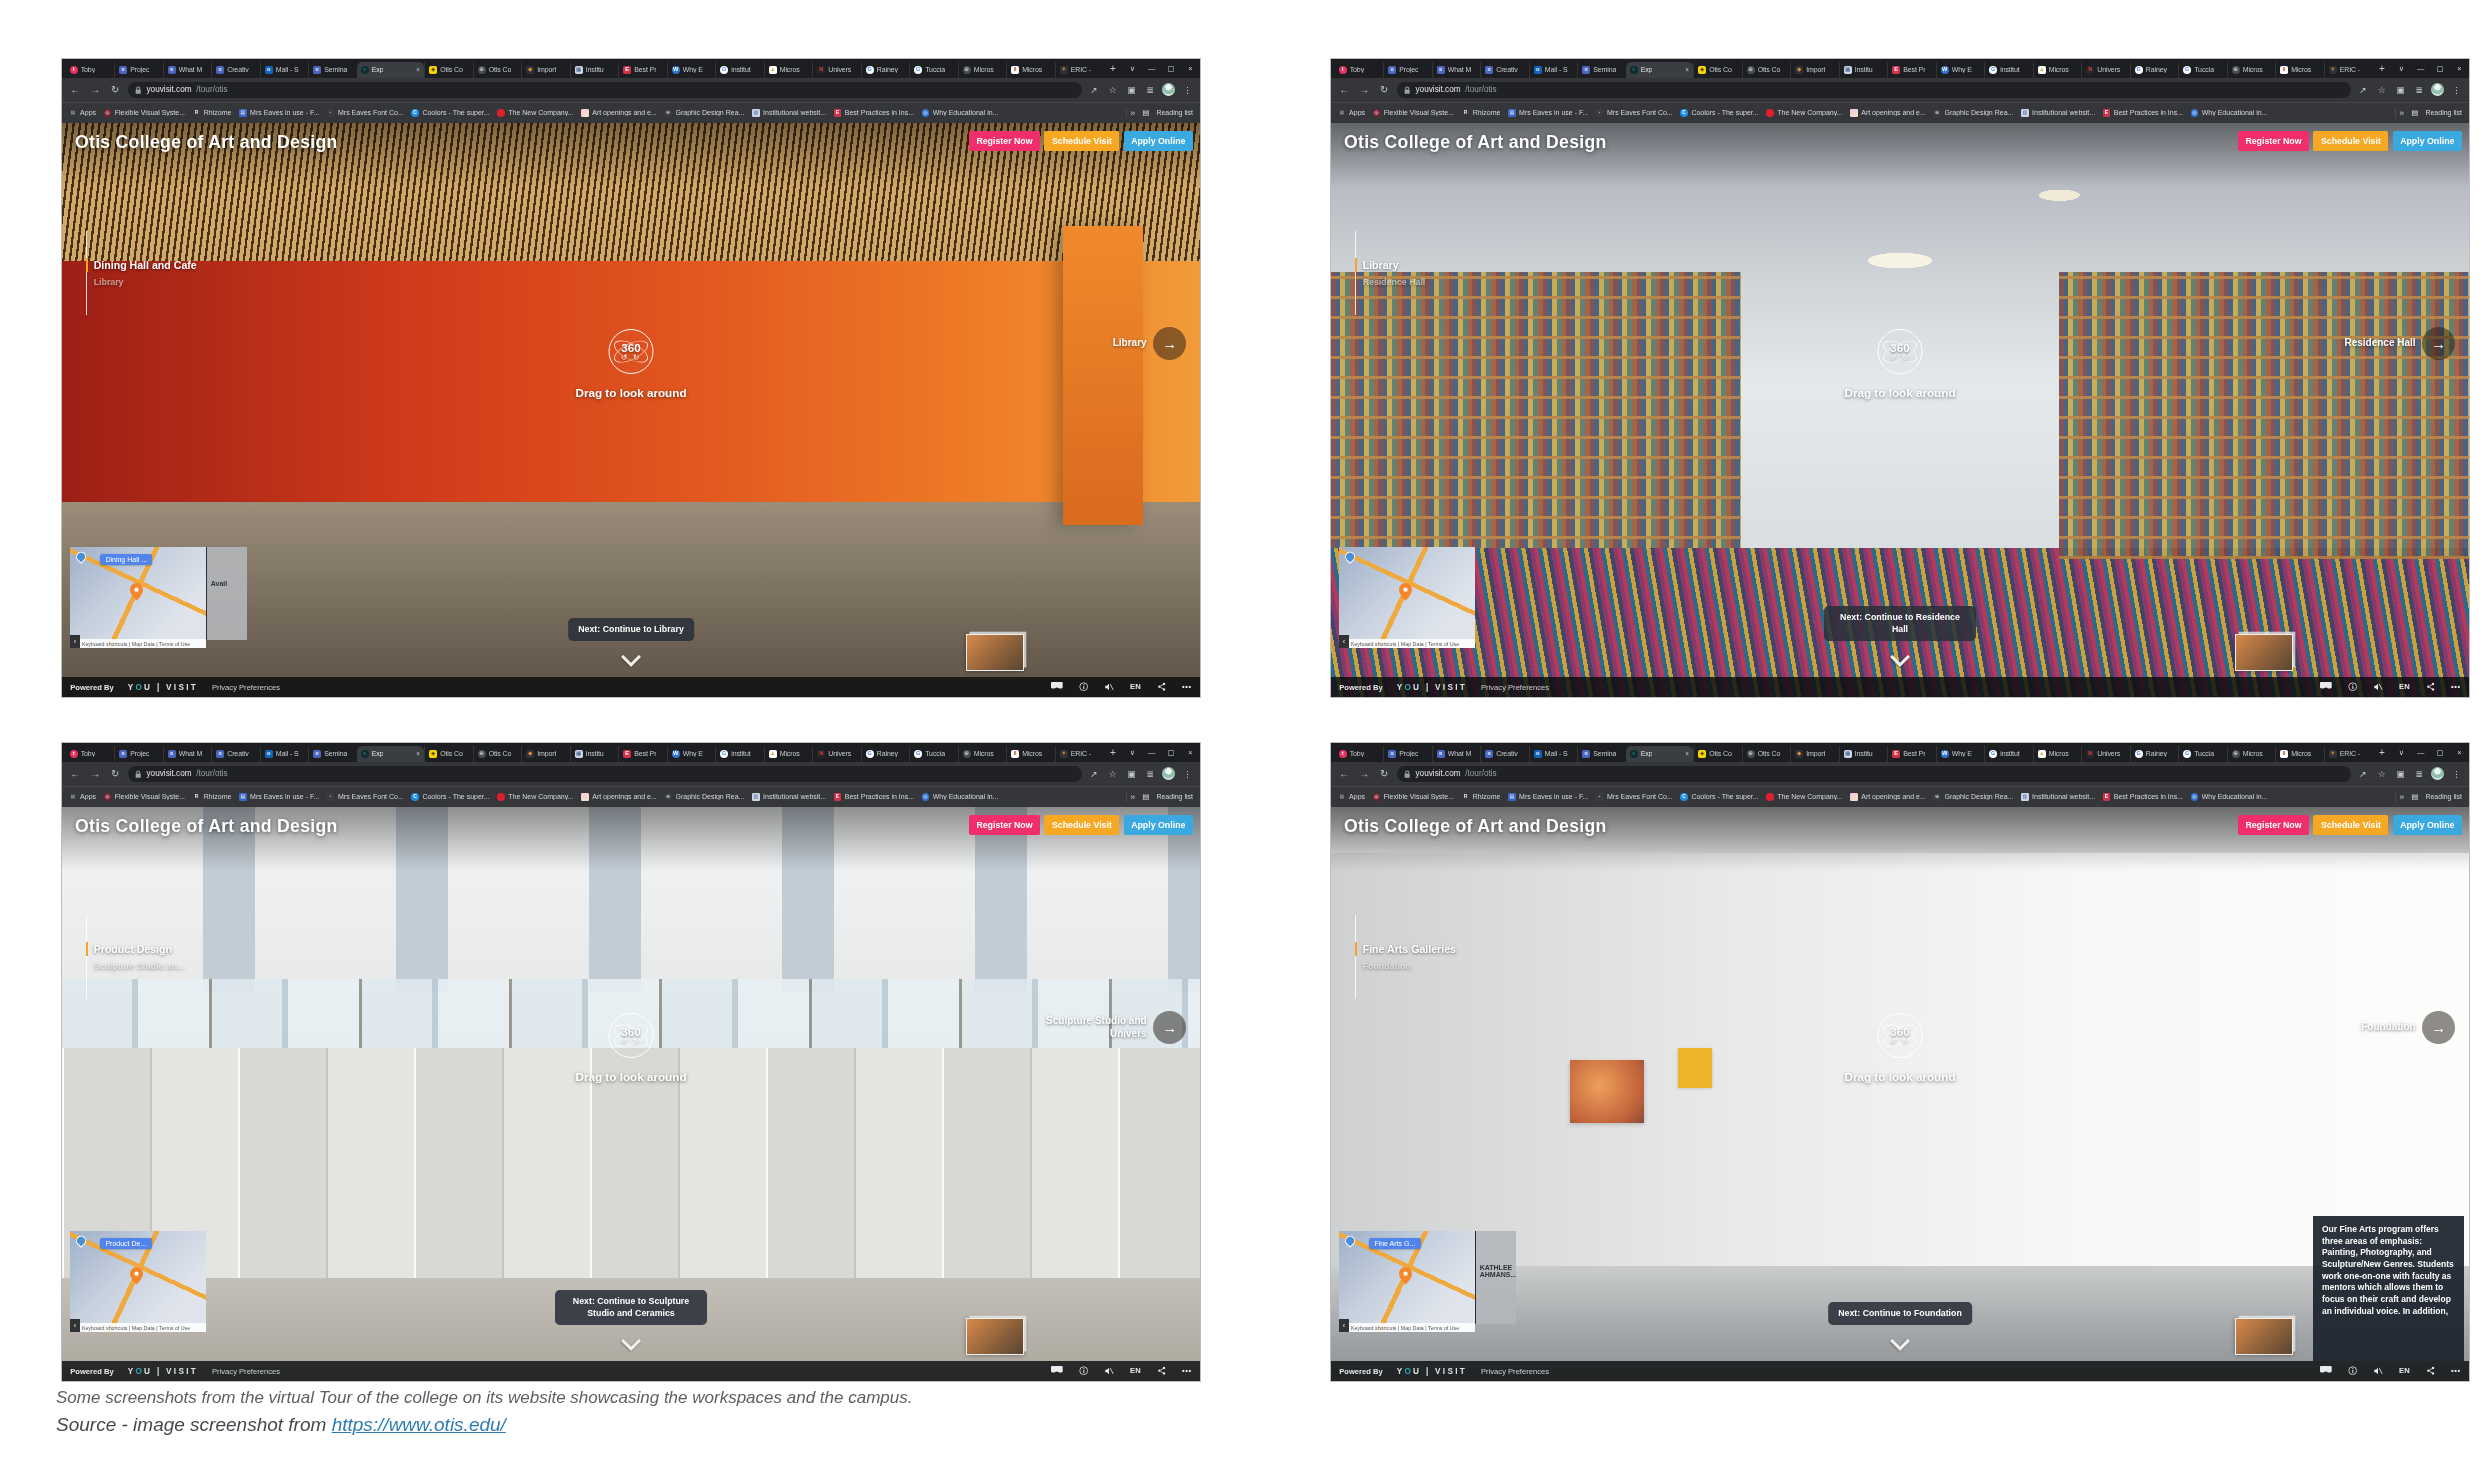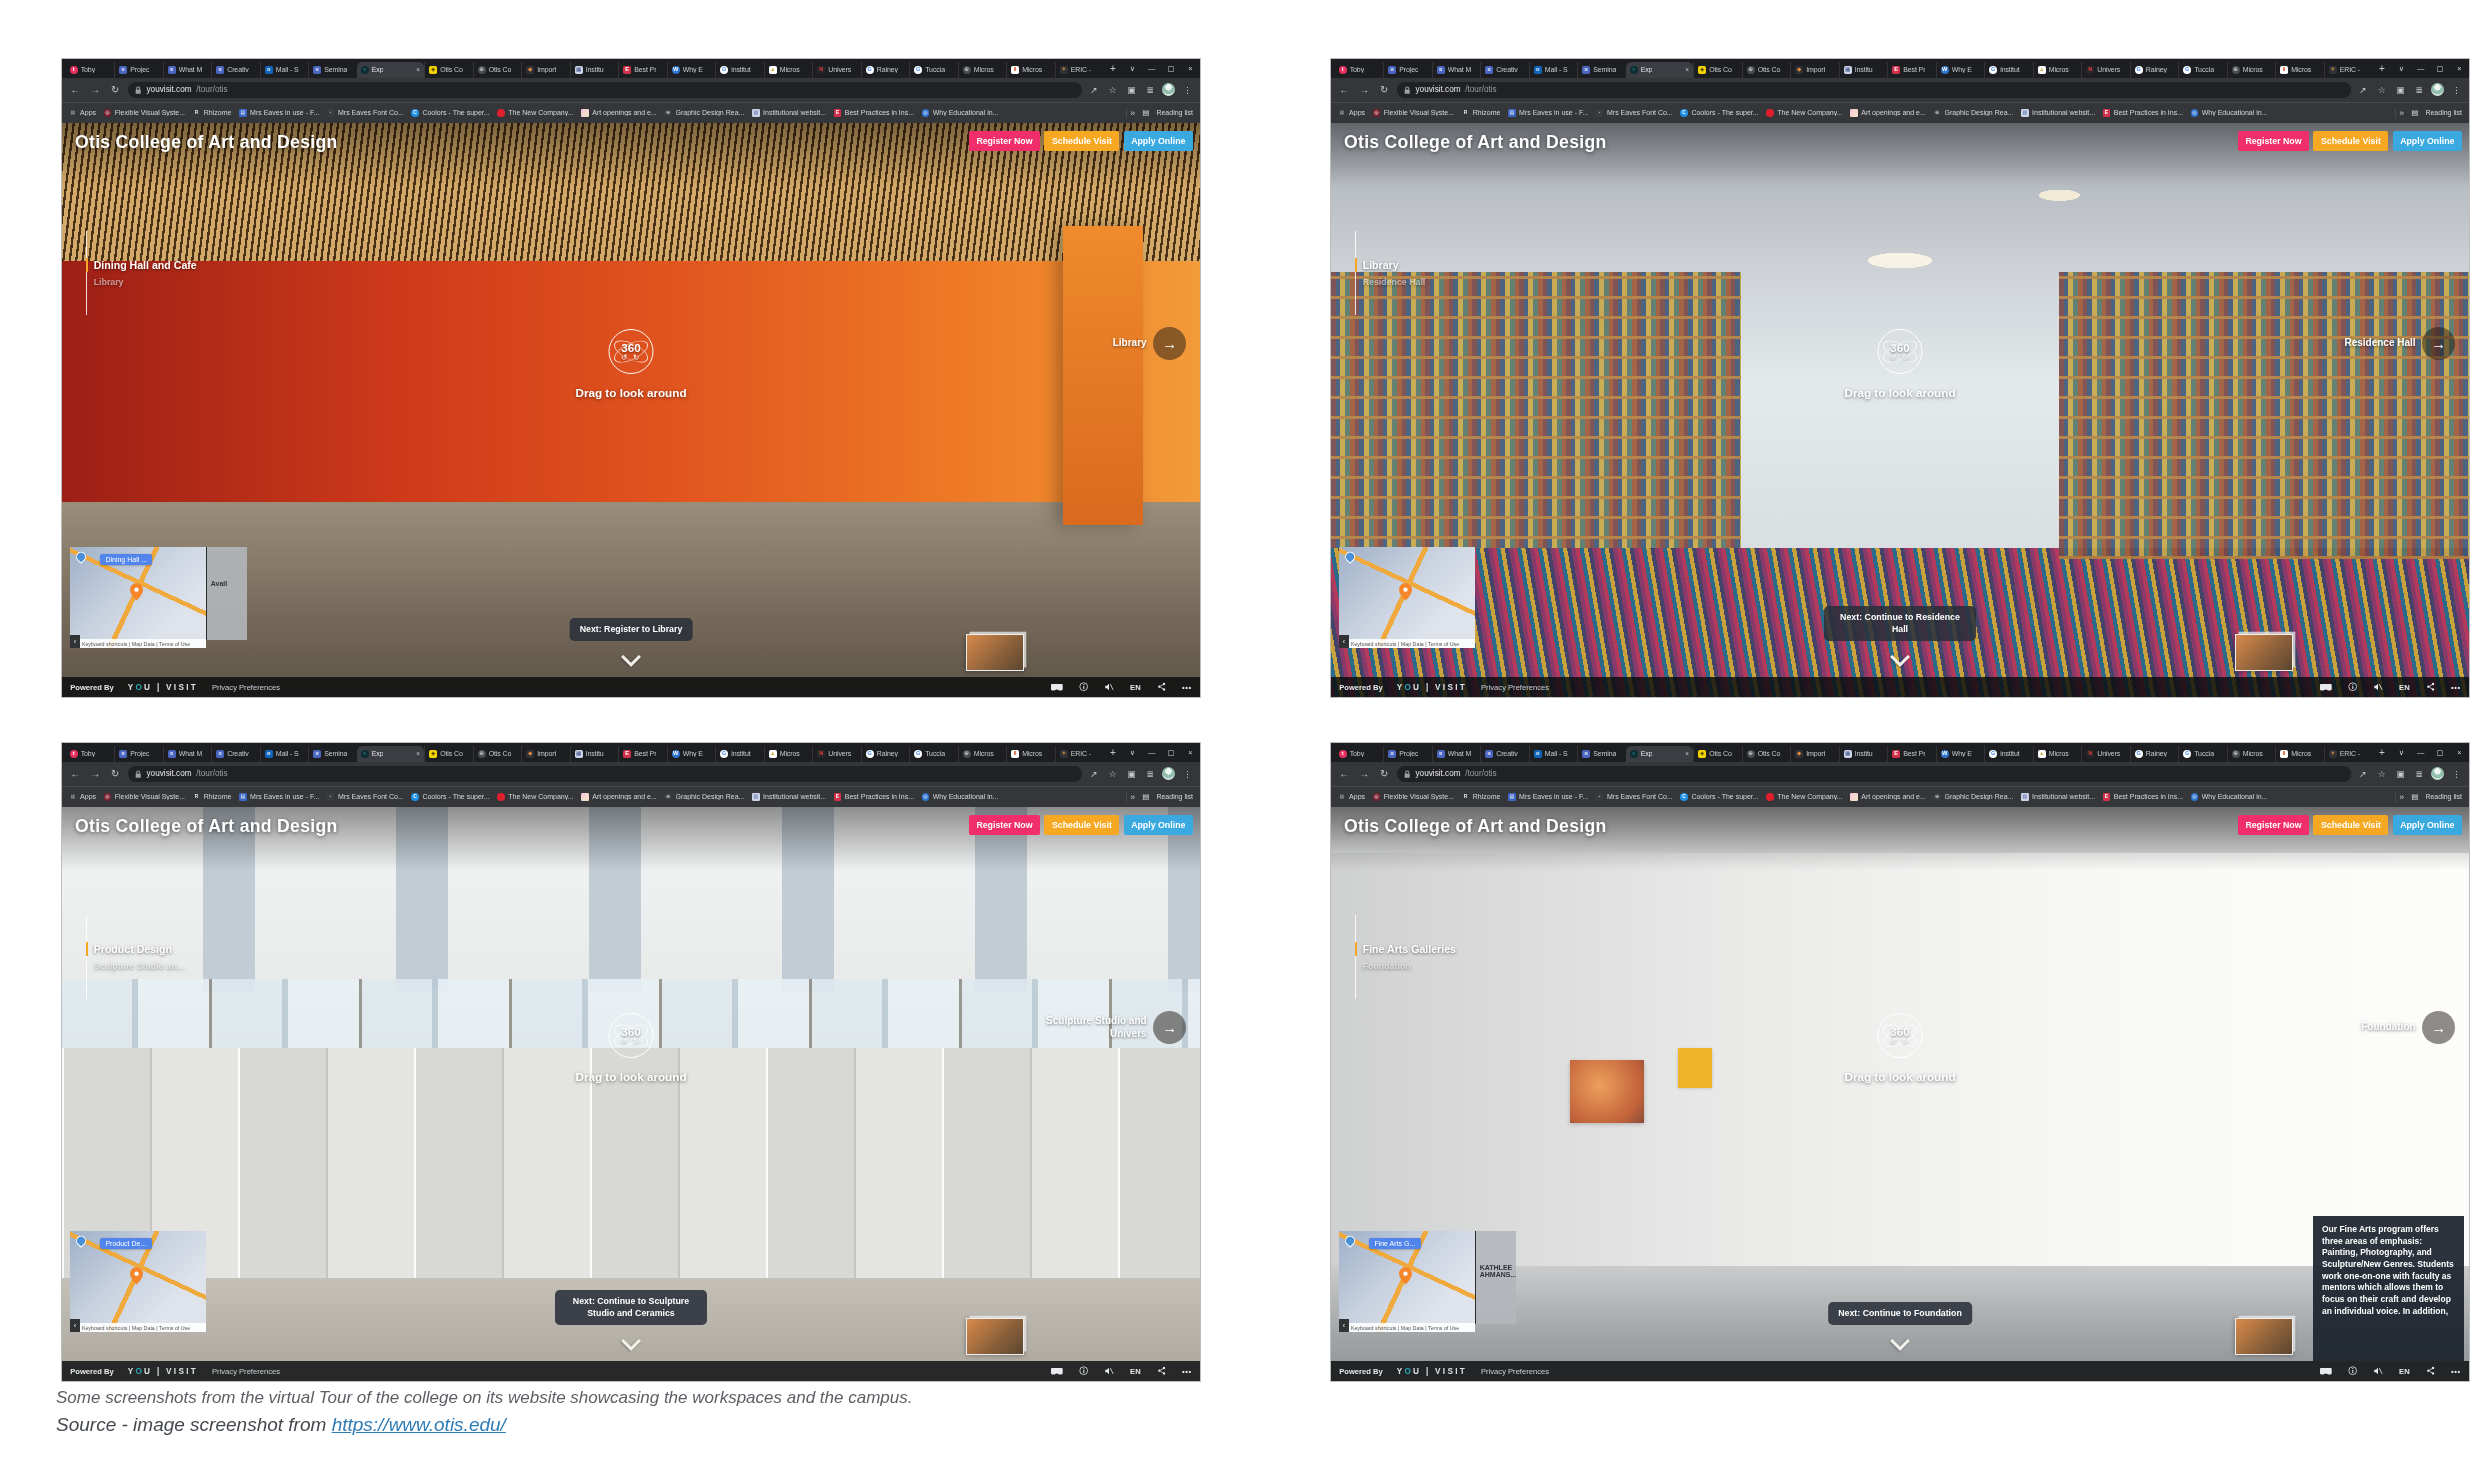--- a/index.html
+++ b/index.html
@@ -177,21 +177,21 @@
   .infobox{position:absolute;right:4.7px;bottom:20px;width:133px;height:129px;background:rgba(26,34,44,.92);
            padding:8.2px 9.4px;color:#fff;font-size:8.5px;line-height:1.38;font-weight:600;overflow:hidden}
 
   
   .bottombar{position:absolute;left:0;right:0;bottom:0;height:20px;background:rgba(10,12,14,.82);
              display:flex;align-items:center;padding:0 8.2px;gap:14px;color:#e8eaed;font-size:7.6px;z-index:5}
   .powered{font-weight:700;white-space:nowrap}
   .brand{display:flex;align-items:center;letter-spacing:2.3px;color:#dfe3e8;font-size:8.2px;font-weight:600}
   .brand .o{color:#2aa9b8}
   .privacy{color:#cdd2d8;white-space:nowrap}
-  .bb-right{margin-left:auto;display:flex;align-items:center;gap:16px}
+  .bb-right{margin-left:auto;display:flex;gap:16px}
   .bb-right svg{display:block}
   .bb-lang{font-weight:700}
   .bb-more{letter-spacing:0.6px;font-weight:700}
 
   
   .caption1{position:absolute;left:56px;top:1388px;font-style:italic;color:#5b5e63;font-size:17px}
   .caption2{position:absolute;left:56px;top:1414px;font-style:italic;color:#45494e;font-size:19px}
   .caption2 a{color:#2e7bb5;text-decoration:underline;}
 </style>
 </head>
@@ -451,21 +451,21 @@
         <span class="b360-num">360</span>
         <span class="b360-arrows">↺ ↻</span>
       </div>
       <div class="drag-hint">Drag to look around</div>
 
       <div class="nav-chip">
         <span class="nav-label">Library</span>
         <span class="nav-circle">→</span>
       </div>
 
-      <div class="next-tip">Next: Register to Library</div>
+      <div class="next-tip">Next: Continue to Library</div>
       <div class="down-arrow"></div>
 
       <div class="minimap">
         <span class="map-pin2"></span>
         <svg class="map-pin" viewBox="0 0 24 32">
           <path d="M12 0C5 0 0 5 0 12c0 9 12 20 12 20s12-11 12-20C24 5 19 0 12 0z" fill="#f5862a"></path>
           <circle cx="12" cy="12" r="4" fill="#fff"></circle>
         </svg>
         <span class="map-tip">Dining Hall ...</span>
         <span class="map-side">Avail</span>

